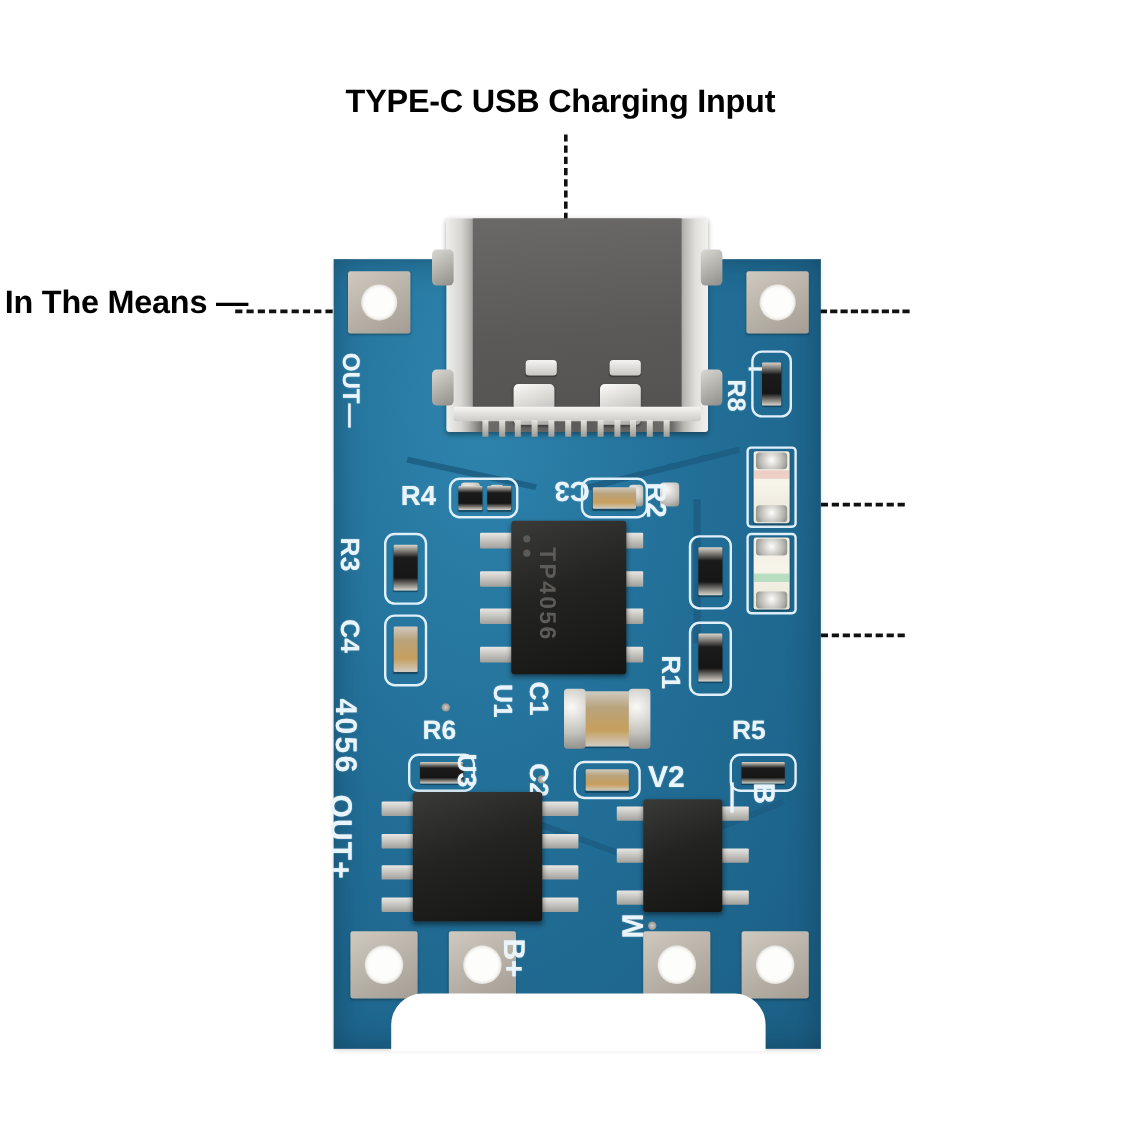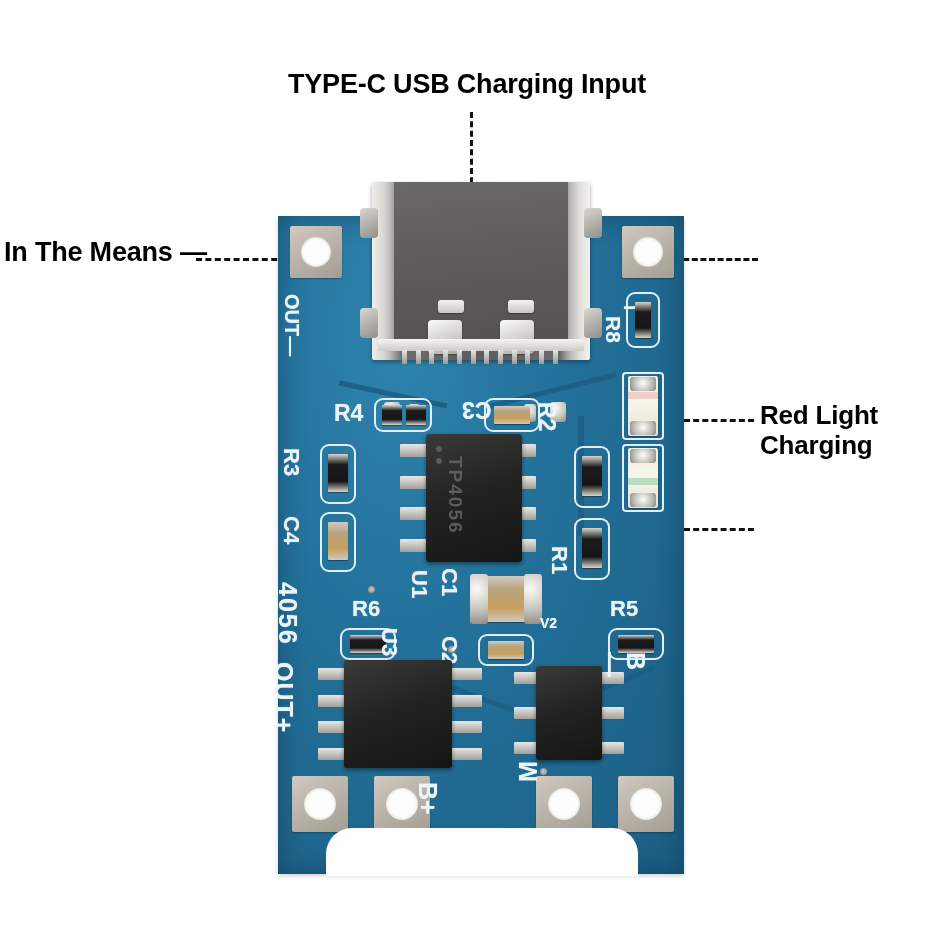--- a/index.html
+++ b/index.html
@@ -206,22 +206,20 @@
 </head>
 <body>
 
 <div id="stage">
 
   <div class="callout" id="title-label">TYPE-C USB Charging Input</div>
 
   <div class="callout" id="input-neg-label">In The Means —</div>
 
 
-  <div class="callout" id="red-light-label">Red Light
-Charging</div>
 
 
   <div class="lead-v" id="lead-title"></div>
   <div class="lead-h" id="lead-in-neg"></div>
   <div class="lead-h" id="lead-in-pos"></div>
   <div class="lead-h" id="lead-red"></div>
   <div class="lead-h" id="lead-green"></div>
 
   <div id="pcb">
 
@@ -348,21 +346,21 @@
 
     <div class="silk" style="left:152px;top:354px;font-size:22px;transform:rotate(90deg);transform-origin:left top;">U1</div>
     <div class="silk" style="left:182px;top:352px;font-size:22px;transform:rotate(90deg);transform-origin:left top;">C1</div>
     <div class="cap" style="left:198px;top:360px;width:60px;height:46px;border-radius:3px;"></div>
     <div class="solderblob" style="left:192px;top:358px;width:18px;height:50px;"></div>
     <div class="solderblob" style="left:246px;top:358px;width:18px;height:50px;"></div>
 
     <div class="silk" style="left:182px;top:420px;font-size:22px;transform:rotate(90deg);transform-origin:left top;">C2</div>
     <div class="outline" style="left:200px;top:418px;width:56px;height:32px;"></div>
     <div class="cap" style="left:210px;top:425px;width:36px;height:18px;"></div>
-    <div class="silk" style="left:262px;top:400px;font-size:14px;">V2</div>
+    <div class="silk" style="left:262px;top:420px;font-size:25px;">V2</div>
 
     <div class="silk" style="left:332px;top:382px;font-size:22px;">R5</div>
     <div class="outline" style="left:330px;top:412px;width:56px;height:32px;"></div>
     <div class="res" style="left:340px;top:419px;width:36px;height:18px;"></div>
 
     <div class="ic-pins" style="left:40px;top:452px;height:92px;">
       <i style="width:32px;height:12px;"></i>
         <i style="width:32px;height:12px;"></i>
       <i style="width:32px;height:12px;"></i>
         <i style="width:32px;height:12px;"></i>

